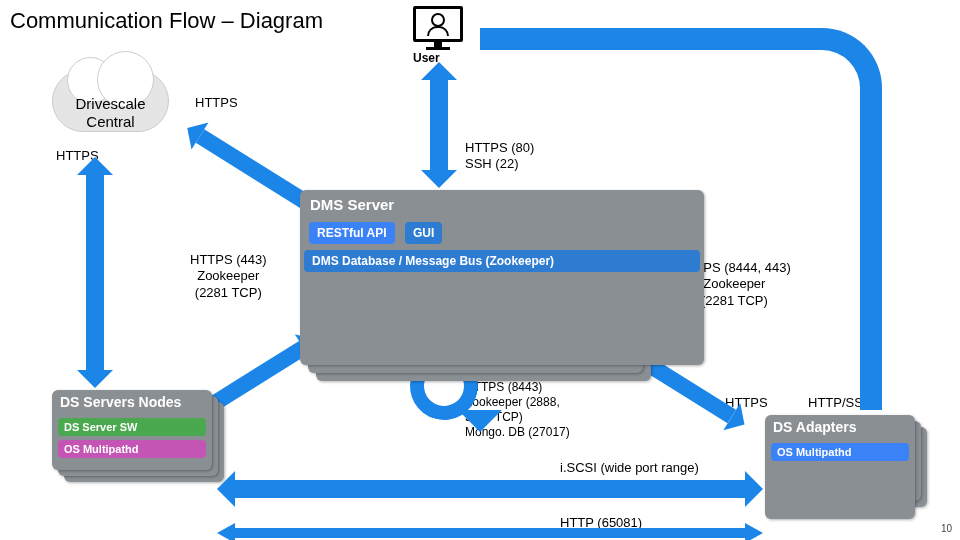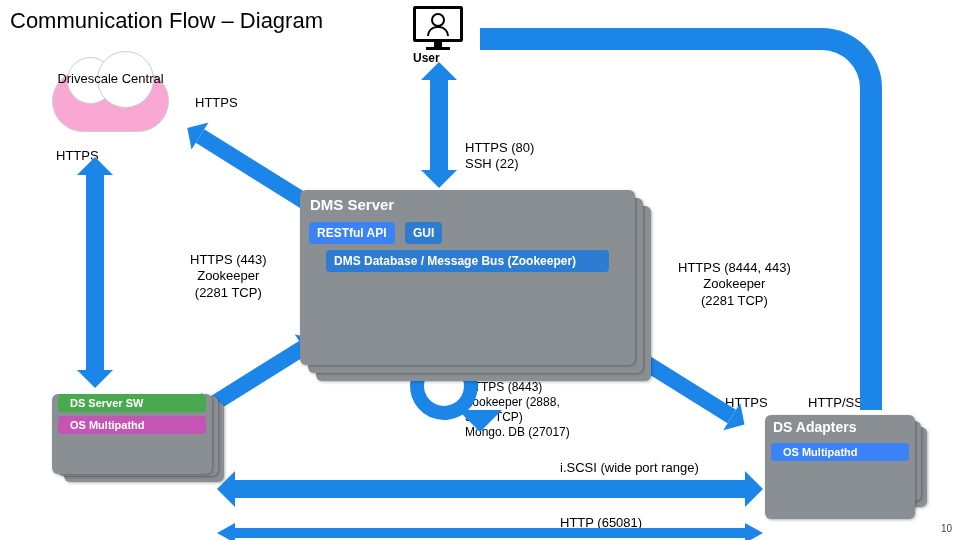--- a/index.html
+++ b/index.html
@@ -12,36 +12,36 @@
   .card{border-radius:6px;box-shadow:1px 1px 3px rgba(0,0,0,.3)}
   .gray-card{background:#8a8f94}
   .hdr{color:#fff;font-weight:700;font-size:15px;padding:6px 10px}
   .sub{color:#fff;font-weight:700;font-size:12px;border-radius:4px;padding:4px 8px;display:inline-block;margin:3px}
   .red{background:#3b82f6}
   .orange{background:#f08c1e}
   .blue{background:#2d7cd1}
   .green{background:#4aa84e}
   .magenta{background:#c455b4}
   .small-stack .hdr{font-size:14px;padding:4px 8px}
-  .small-stack .sub{font-size:11px;padding:3px 12px;display:block;margin:4px 6px}
+  .small-stack .sub{font-size:11px;padding:3px 6px;display:block;margin:4px 6px}
   
   .arrow-h{height:18px;background:#1c86e8;position:absolute}
   .arrow-h::before,.arrow-h::after{content:"";position:absolute;top:-9px;width:0;height:0;border-top:18px solid transparent;border-bottom:18px solid transparent}
   .arrow-h.both::before{left:-18px;border-right:18px solid #1c86e8}
   .arrow-h.both::after{right:-18px;border-left:18px solid #1c86e8}
   .arrow-v{width:18px;background:#1c86e8;position:absolute}
   .arrow-v::before,.arrow-v::after{content:"";position:absolute;left:-9px;width:0;height:0;border-left:18px solid transparent;border-right:18px solid transparent}
   .arrow-v.both::before{top:-18px;border-bottom:18px solid #1c86e8}
   .arrow-v.both::after{bottom:-18px;border-top:18px solid #1c86e8}
   
   .arrow-d{height:16px;background:#1c86e8;position:absolute;transform-origin:left center}
   .arrow-d::before{content:"";position:absolute;left:-15px;top:-8px;border-top:16px solid transparent;border-bottom:16px solid transparent;border-right:15px solid #1c86e8}
   .arrow-d::after{content:"";position:absolute;right:-15px;top:-8px;border-top:16px solid transparent;border-bottom:16px solid transparent;border-left:15px solid #1c86e8}
   
-  .cloud{width:115px;height:60px;background:#f9a8d4;border:1px solid #ccc;border-radius:40px;position:absolute;display:flex;align-items:flex-start;justify-content:center;text-align:center;font-size:13px;line-height:1.2}
+  .cloud{width:115px;height:60px;background:#e5e5e5;border:1px solid #ccc;border-radius:40px;position:absolute;display:flex;align-items:flex-end;justify-content:center;text-align:center;font-size:15px;line-height:1.2}
   .cloud::before,.cloud::after{content:"";position:absolute;background:#fff;border:1px solid #ccc;border-radius:50%}
   .cloud::before{width:45px;height:45px;top:-14px;left:14px}
   .cloud::after{width:55px;height:55px;top:-20px;right:14px}
   .cloud span{position:relative;z-index:2}
   
   .user-icon{position:absolute;width:50px;text-align:left}
   .user-icon .mon{width:44px;height:30px;border:3px solid #000;border-radius:2px;margin:0 auto;display:flex;align-items:center;justify-content:center}
   .user-icon .head{width:10px;height:10px;border:2px solid #000;border-radius:50%;margin:0 auto}
   .user-icon .body{width:18px;height:8px;border:2px solid #000;border-bottom:none;border-radius:10px 10px 0 0;margin:-1px auto 0}
   .user-icon .stand{width:8px;height:5px;background:#000;margin:0 auto}
@@ -118,38 +118,39 @@
 <div class="loop" style="left:410px;top:352px" data-name="arrow-self-loop"></div>
 
 <div class="arrow-h both" style="left:235px;top:480px;width:510px" data-name="arrow-iscsi"></div>
 
 <div class="arrow-h both" style="left:235px;top:528px;width:510px;height:10px" data-name="arrow-http-bottom"></div>
 <style>.arrow-h[data-name="arrow-http-bottom"]::before,.arrow-h[data-name="arrow-http-bottom"]::after{top:-5px;border-top-width:10px;border-bottom-width:10px}</style>
 
 <div class="stack" style="left:300px;top:190px" data-name="dms-server-stack">
   <div class="card gray-card" style="position:absolute;left:16px;top:16px;width:335px;height:175px"></div>
   <div class="card gray-card" style="position:absolute;left:8px;top:8px;width:335px;height:175px"></div>
-  <div class="card gray-card" style="position:relative;width:335px;height:175px;padding:0">
+  <div class="card gray-card" style="position:relative;width:404px;height:175px;padding:0">
     <div class="hdr" data-name="dms-title">DMS Server</div>
     <div style="padding:0 6px">
       <span class="sub red" data-name="dms-rest">RESTful API</span>
       <span class="sub blue" data-name="dms-gui">GUI</span>
     </div>
     <div style="padding:0 6px;display:flex;align-items:flex-start">
     </div>
-    <div style="padding:0 23px">
+    <div style="padding:0 1px">
         <div class="sub blue" style="display:block" data-name="dms-db">DMS Database / Message Bus (Zookeeper)</div>
       </div>
   </div>
 </div>
 
 <div class="stack small-stack" style="left:52px;top:390px" data-name="ds-nodes-stack">
   <div class="card gray-card" style="position:absolute;left:12px;top:12px;width:160px;height:80px"></div>
   <div class="card gray-card" style="position:absolute;left:6px;top:6px;width:160px;height:80px"></div>
   <div class="card gray-card" style="position:relative;width:160px;height:80px">
+    <div class="hdr" data-name="ds-nodes-title">DS Servers Nodes</div>
     <div class="sub green" data-name="ds-nodes-sw">DS Server SW</div>
     <div class="sub magenta" data-name="ds-nodes-mp">OS Multipathd</div>
   </div>
 </div>
 
 <div class="stack small-stack" style="left:765px;top:415px" data-name="ds-adapters-stack">
   <div class="card gray-card" style="position:absolute;left:12px;top:12px;width:150px;height:80px"></div>
   <div class="card gray-card" style="position:absolute;left:6px;top:6px;width:150px;height:80px"></div>
   <div class="card gray-card" style="position:relative;width:150px;height:104px">
     <div class="hdr" data-name="ds-adapters-title">DS Adapters</div>

